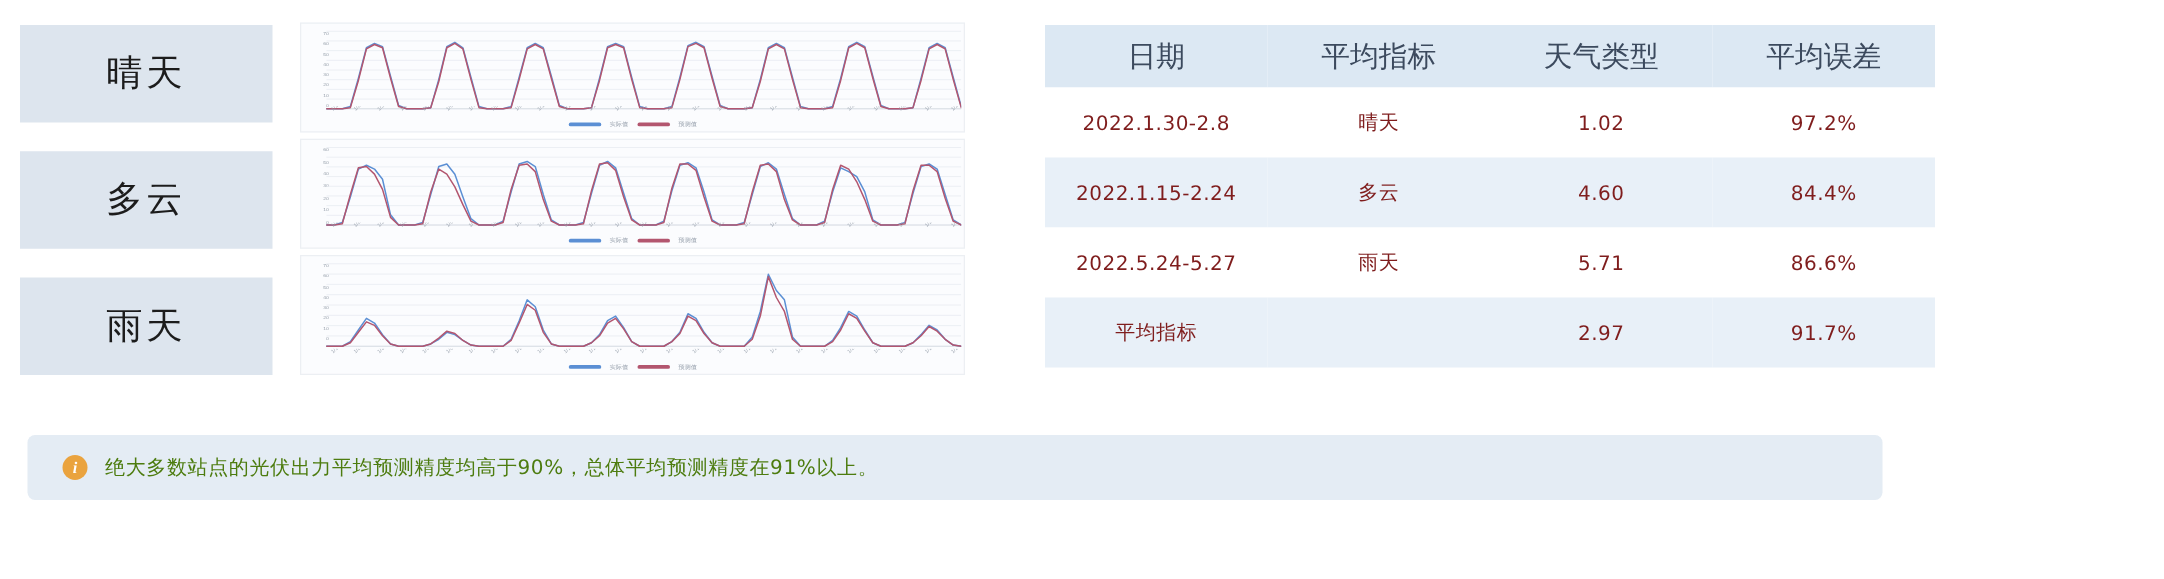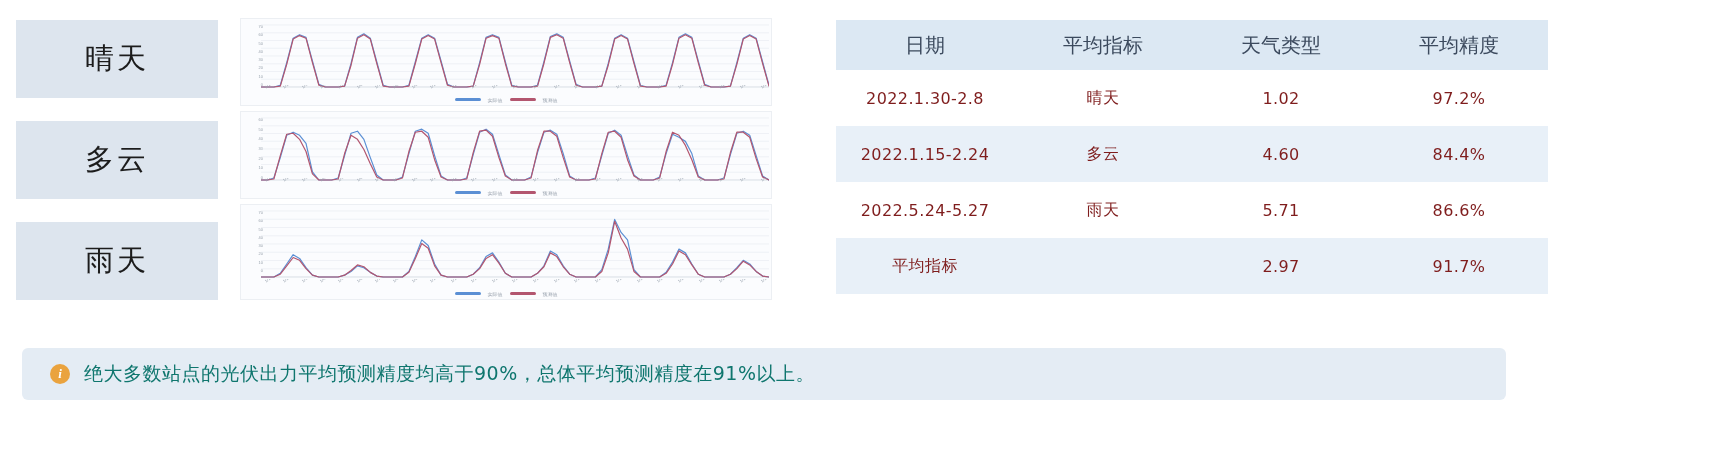--- a/index.html
+++ b/index.html
@@ -132,21 +132,21 @@
   }
   table.metrics {
     width: 712px;
     border-collapse: collapse;
     table-layout: fixed;
   }
   table.metrics th {
     background: #dce8f3;
     color: #3c4a5e;
     font-weight: normal;
-    font-size: 20px;
+    font-size: 23px;
     height: 50px;
     text-align: center;
     font-family: "DejaVu Sans", "Liberation Sans", sans-serif;
   }
   table.metrics td {
     height: 56px;
     text-align: center;
     font-size: 16px;
     color: #7f1d1d;
     font-family: "DejaVu Sans", "Liberation Sans", sans-serif;
@@ -177,22 +177,22 @@
     font-size: 13px;
     font-style: italic;
     font-weight: bold;
     display: flex;
     align-items: center;
     justify-content: center;
     flex: 0 0 auto;
     font-family: "Liberation Serif", serif;
   }
   .note-text {
-    font-size: 19px;
-    color: #0f766e;
+    font-size: 16px;
+    color: #4d7c0f;
     letter-spacing: 0.5px;
     font-family: "DejaVu Sans", "Liberation Sans", sans-serif;
   }
 </style>
 </head>
 <body>
 
 <div class="page">
 
   <div class="label-col">
@@ -393,21 +393,21 @@
 
   </div>
 
   <div class="table-wrap">
     <table class="metrics">
       <thead>
         <tr>
           <th>日期</th>
           <th>平均指标</th>
           <th>天气类型</th>
-          <th>平均精度</th>
+          <th>平均误差</th>
         </tr>
       </thead>
       <tbody>
         <tr class="odd">
           <td>2022.1.30-2.8</td>
           <td>晴天</td>
           <td>1.02</td>
           <td>97.2%</td>
         </tr>
         <tr class="even">

